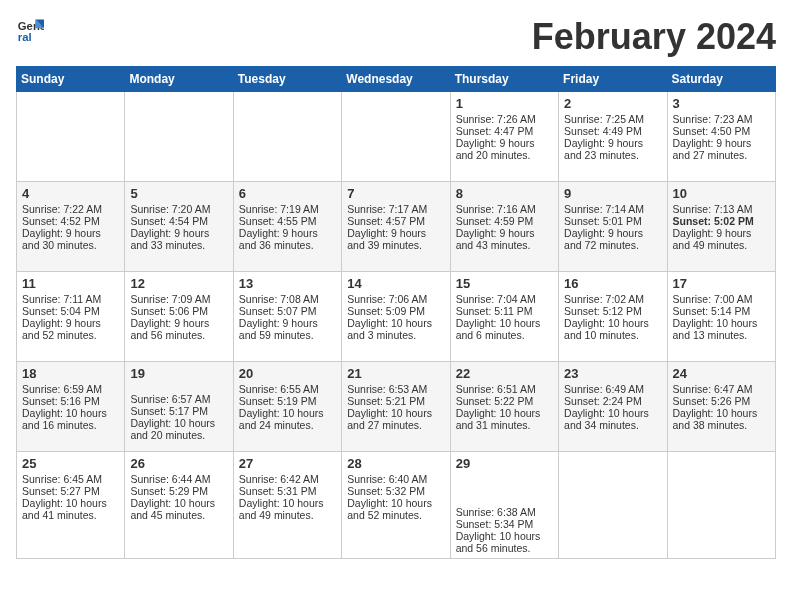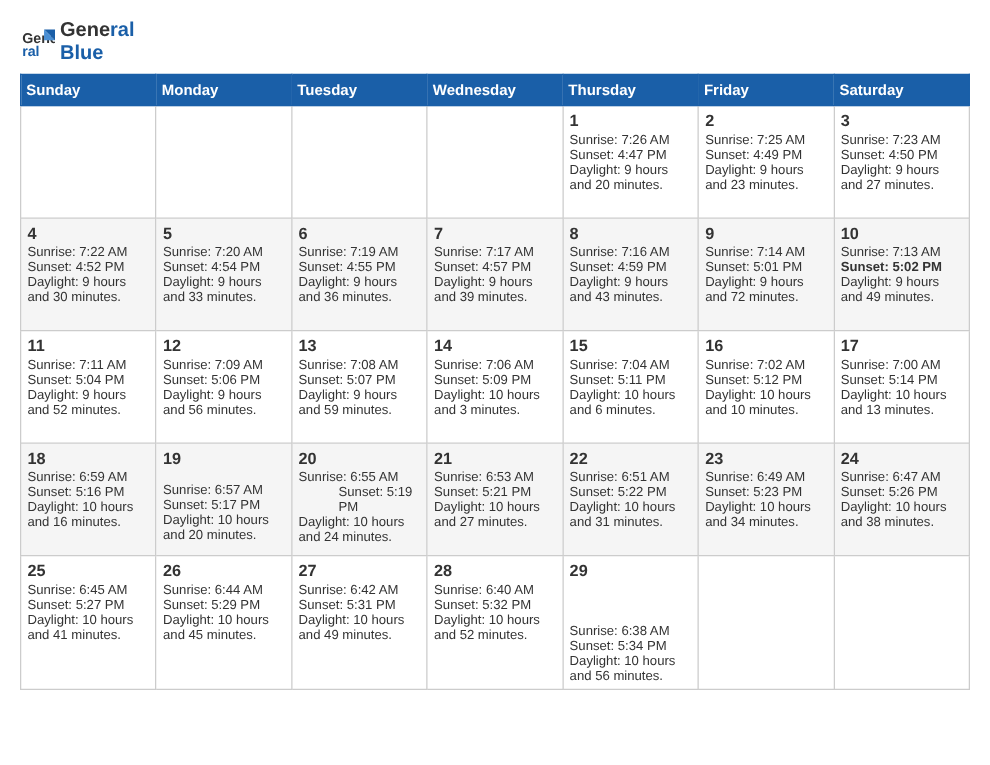--- a/index.html
+++ b/index.html
@@ -74,28 +74,23 @@
 <body>
 
 <div class="header-area">
   <div class="logo">
     <svg class="logo-icon" viewBox="0 0 32 32">
       <text x="2" y="16" font-size="13" font-weight="bold" fill="#333">Gene</text>
       <text x="2" y="28" font-size="13" font-weight="bold" fill="#1a5fa8">ral</text>
       <polygon points="22,4 32,4 32,14" fill="#1a5fa8"></polygon>
       <polygon points="22,4 32,14 22,14" fill="#4a8fd4"></polygon>
     </svg>
-    <div>
-      <div style="font-size:16px;font-weight:bold;color:#333;line-height:1.1;">
-        <span style="color:#333;">Gene</span><span style="color:#1a5fa8;">ral</span>
-      </div>
-      <div style="font-size:16px;font-weight:bold;color:#1a5fa8;line-height:1.1;">Blue</div>
-    </div>
   </div>
   <div class="title-area">
+    <div class="month-title">February 2024</div>
   </div>
 </div>
 
 <table>
   <thead>
     <tr id="header-row">
         <th>Sunday</th>
         <th>Monday</th>
         <th>Tuesday</th>
         <th>Wednesday</th>
@@ -226,39 +221,39 @@
         </td>
         <td>
           <span class="day-num">19</span>
           <span style="display:block;margin-top:12px;">Sunrise: 6:57 AM</span>
           <span style="display:block;">Sunset: 5:17 PM</span>
           <span style="display:block;">Daylight: 10 hours and 20 minutes.</span>
         </td>
         <td>
           <span class="day-num">20</span>
           <span style="display:block;">Sunrise: 6:55 AM</span>
-          <span style="display:block;margin-left:32px;">Sunset: 5:19 PM</span>
+          <span style="display:block;">Sunset: 5:19 PM</span>
           <span style="display:block;">Daylight: 10 hours and 24 minutes.</span>
         </td>
         <td>
           <span class="day-num">21</span>
           <span style="display:block;">Sunrise: 6:53 AM</span>
           <span style="display:block;">Sunset: 5:21 PM</span>
           <span style="display:block;">Daylight: 10 hours and 27 minutes.</span>
         </td>
         <td>
           <span class="day-num">22</span>
           <span style="display:block;">Sunrise: 6:51 AM</span>
           <span style="display:block;">Sunset: 5:22 PM</span>
           <span style="display:block;">Daylight: 10 hours and 31 minutes.</span>
         </td>
         <td>
           <span class="day-num">23</span>
           <span style="display:block;">Sunrise: 6:49 AM</span>
-          <span style="display:block;">Sunset: 5:23 PM</span>
+          <span style="display:block;">Sunset: 2:24 PM</span>
           <span style="display:block;">Daylight: 10 hours and 34 minutes.</span>
         </td>
         <td>
           <span class="day-num">24</span>
           <span style="display:block;">Sunrise: 6:47 AM</span>
           <span style="display:block;">Sunset: 5:26 PM</span>
           <span style="display:block;">Daylight: 10 hours and 38 minutes.</span>
         </td>
       </tr>
       <tr>

